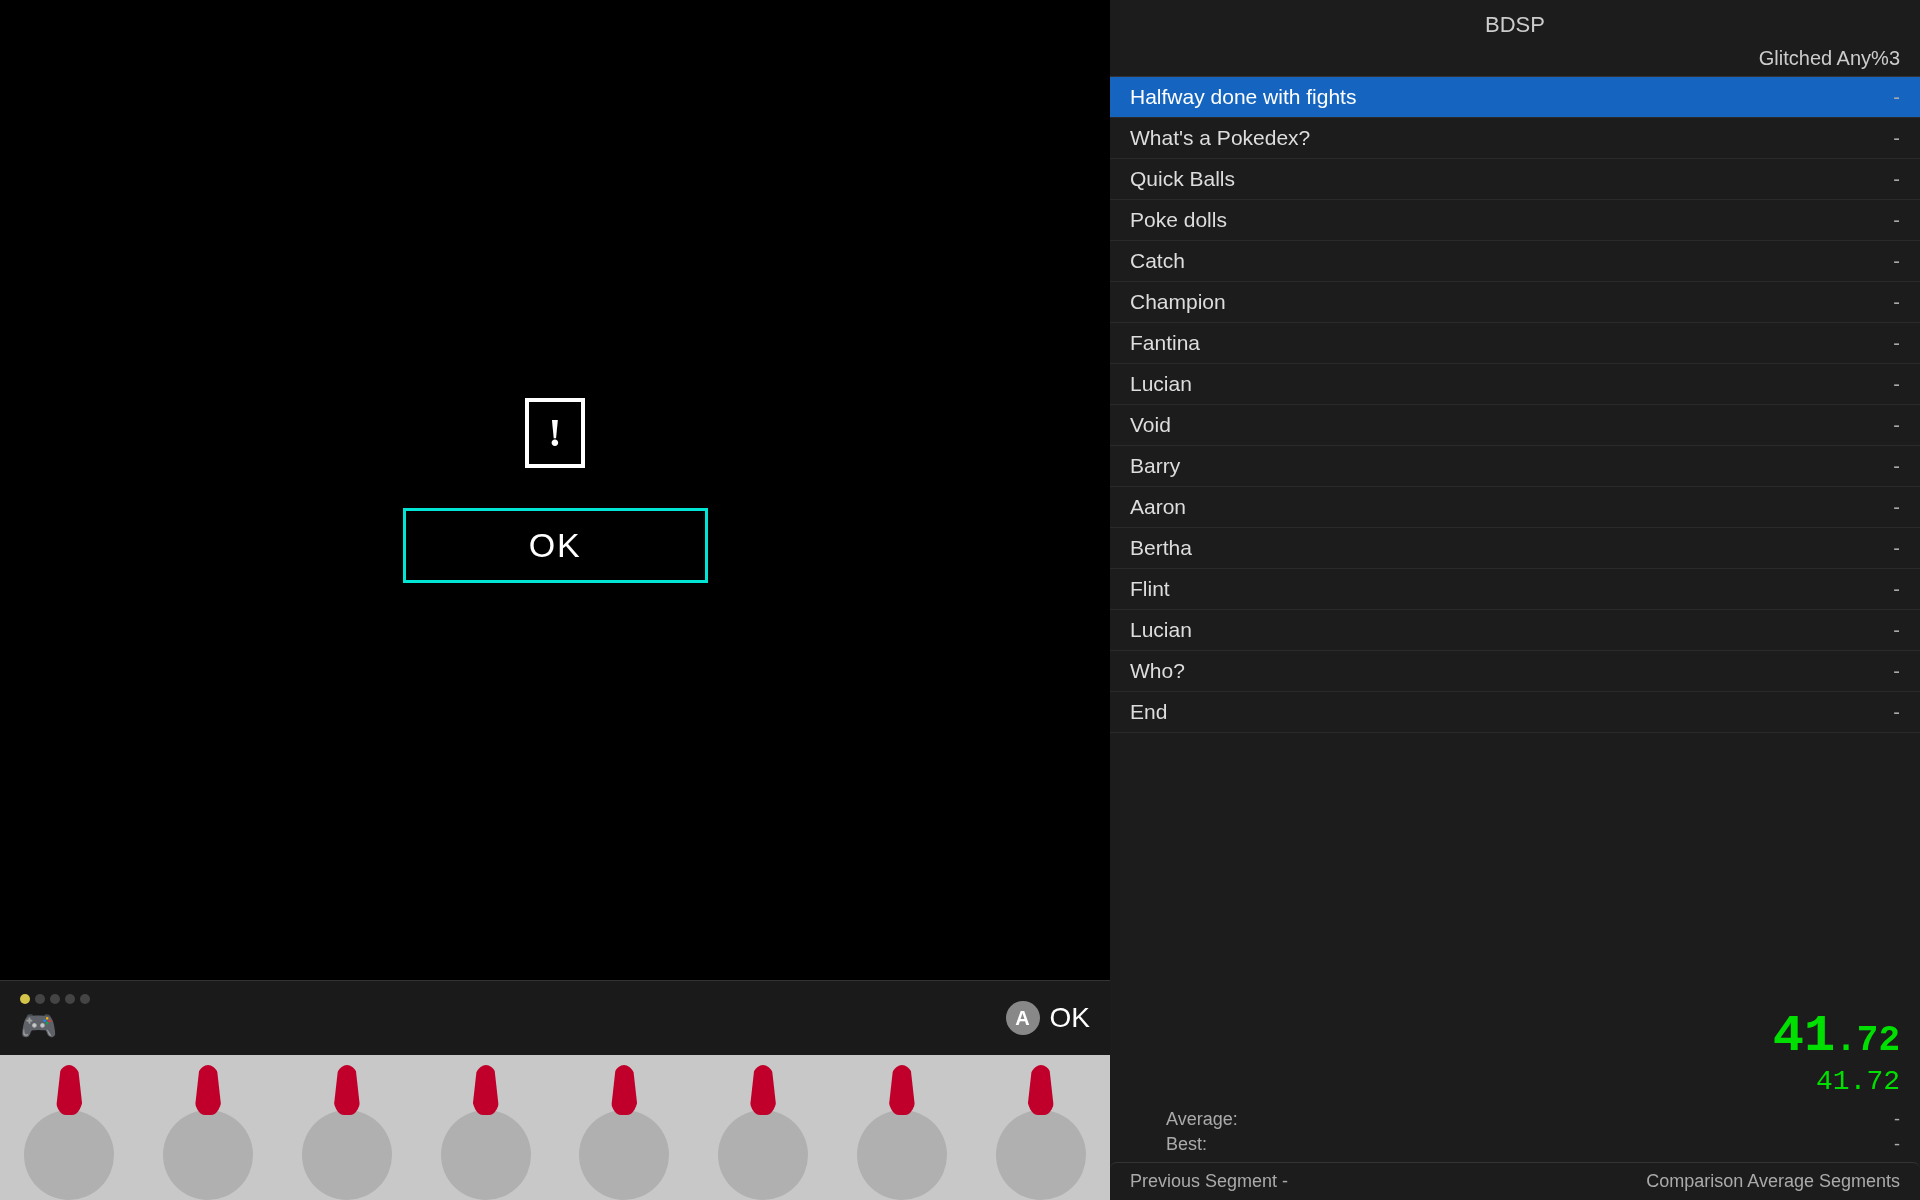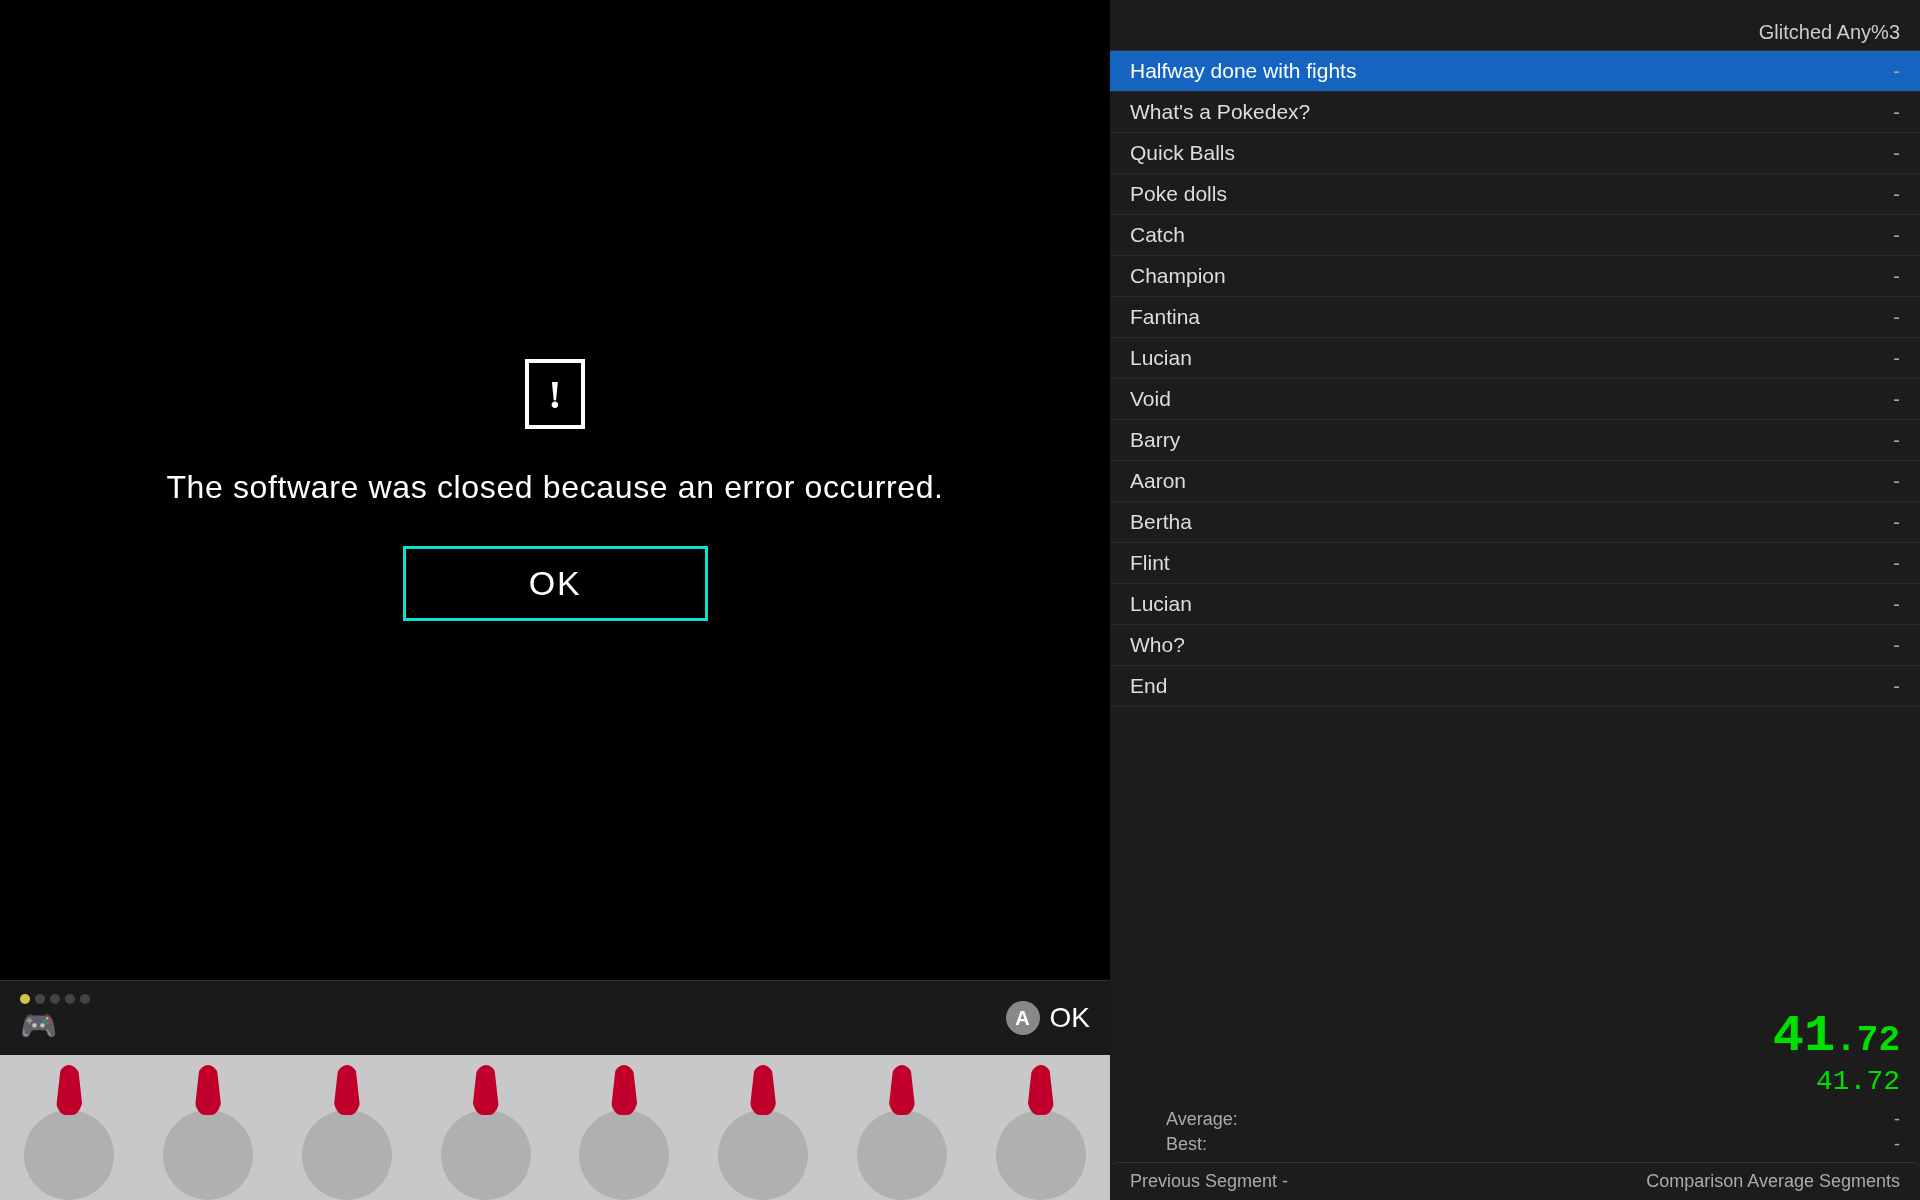--- a/index.html
+++ b/index.html
@@ -262,21 +262,20 @@
       font-size: 18px;
       border-radius: 7px;
     }
   </style>
 </head>
 <body>
 
 <div id="game-area">
   <div id="error-dialog">
     <div id="exclamation-icon">!</div>
-    <div id="error-message">The software was closed because an error occurred.</div>
     <div id="ok-button">OK</div>
   </div>
 
   <div id="hud-bar">
     <div id="hud-left">
       <div id="dots-row">
         <div class="dot dot-yellow"></div>
         <div class="dot dot-dark"></div>
         <div class="dot dot-dark"></div>
         <div class="dot dot-dark"></div>
@@ -321,20 +320,21 @@
     </div>
     <div class="poke-slot">
       <div class="poke-drop"></div>
       <div class="poke-body"></div>
     </div>
   </div>
 </div>
 
 <div id="right-panel">
   <div id="speedrun-header">
+    <div id="game-title">BDSP</div>
     <div id="category-title">
       <span>Glitched Any%</span>
       <span>3</span>
     </div>
   </div>
 
   <div id="splits-list">
       <div class="split-item active">
         <span>Halfway done with fights</span>
         <span class="split-time">-</span>

